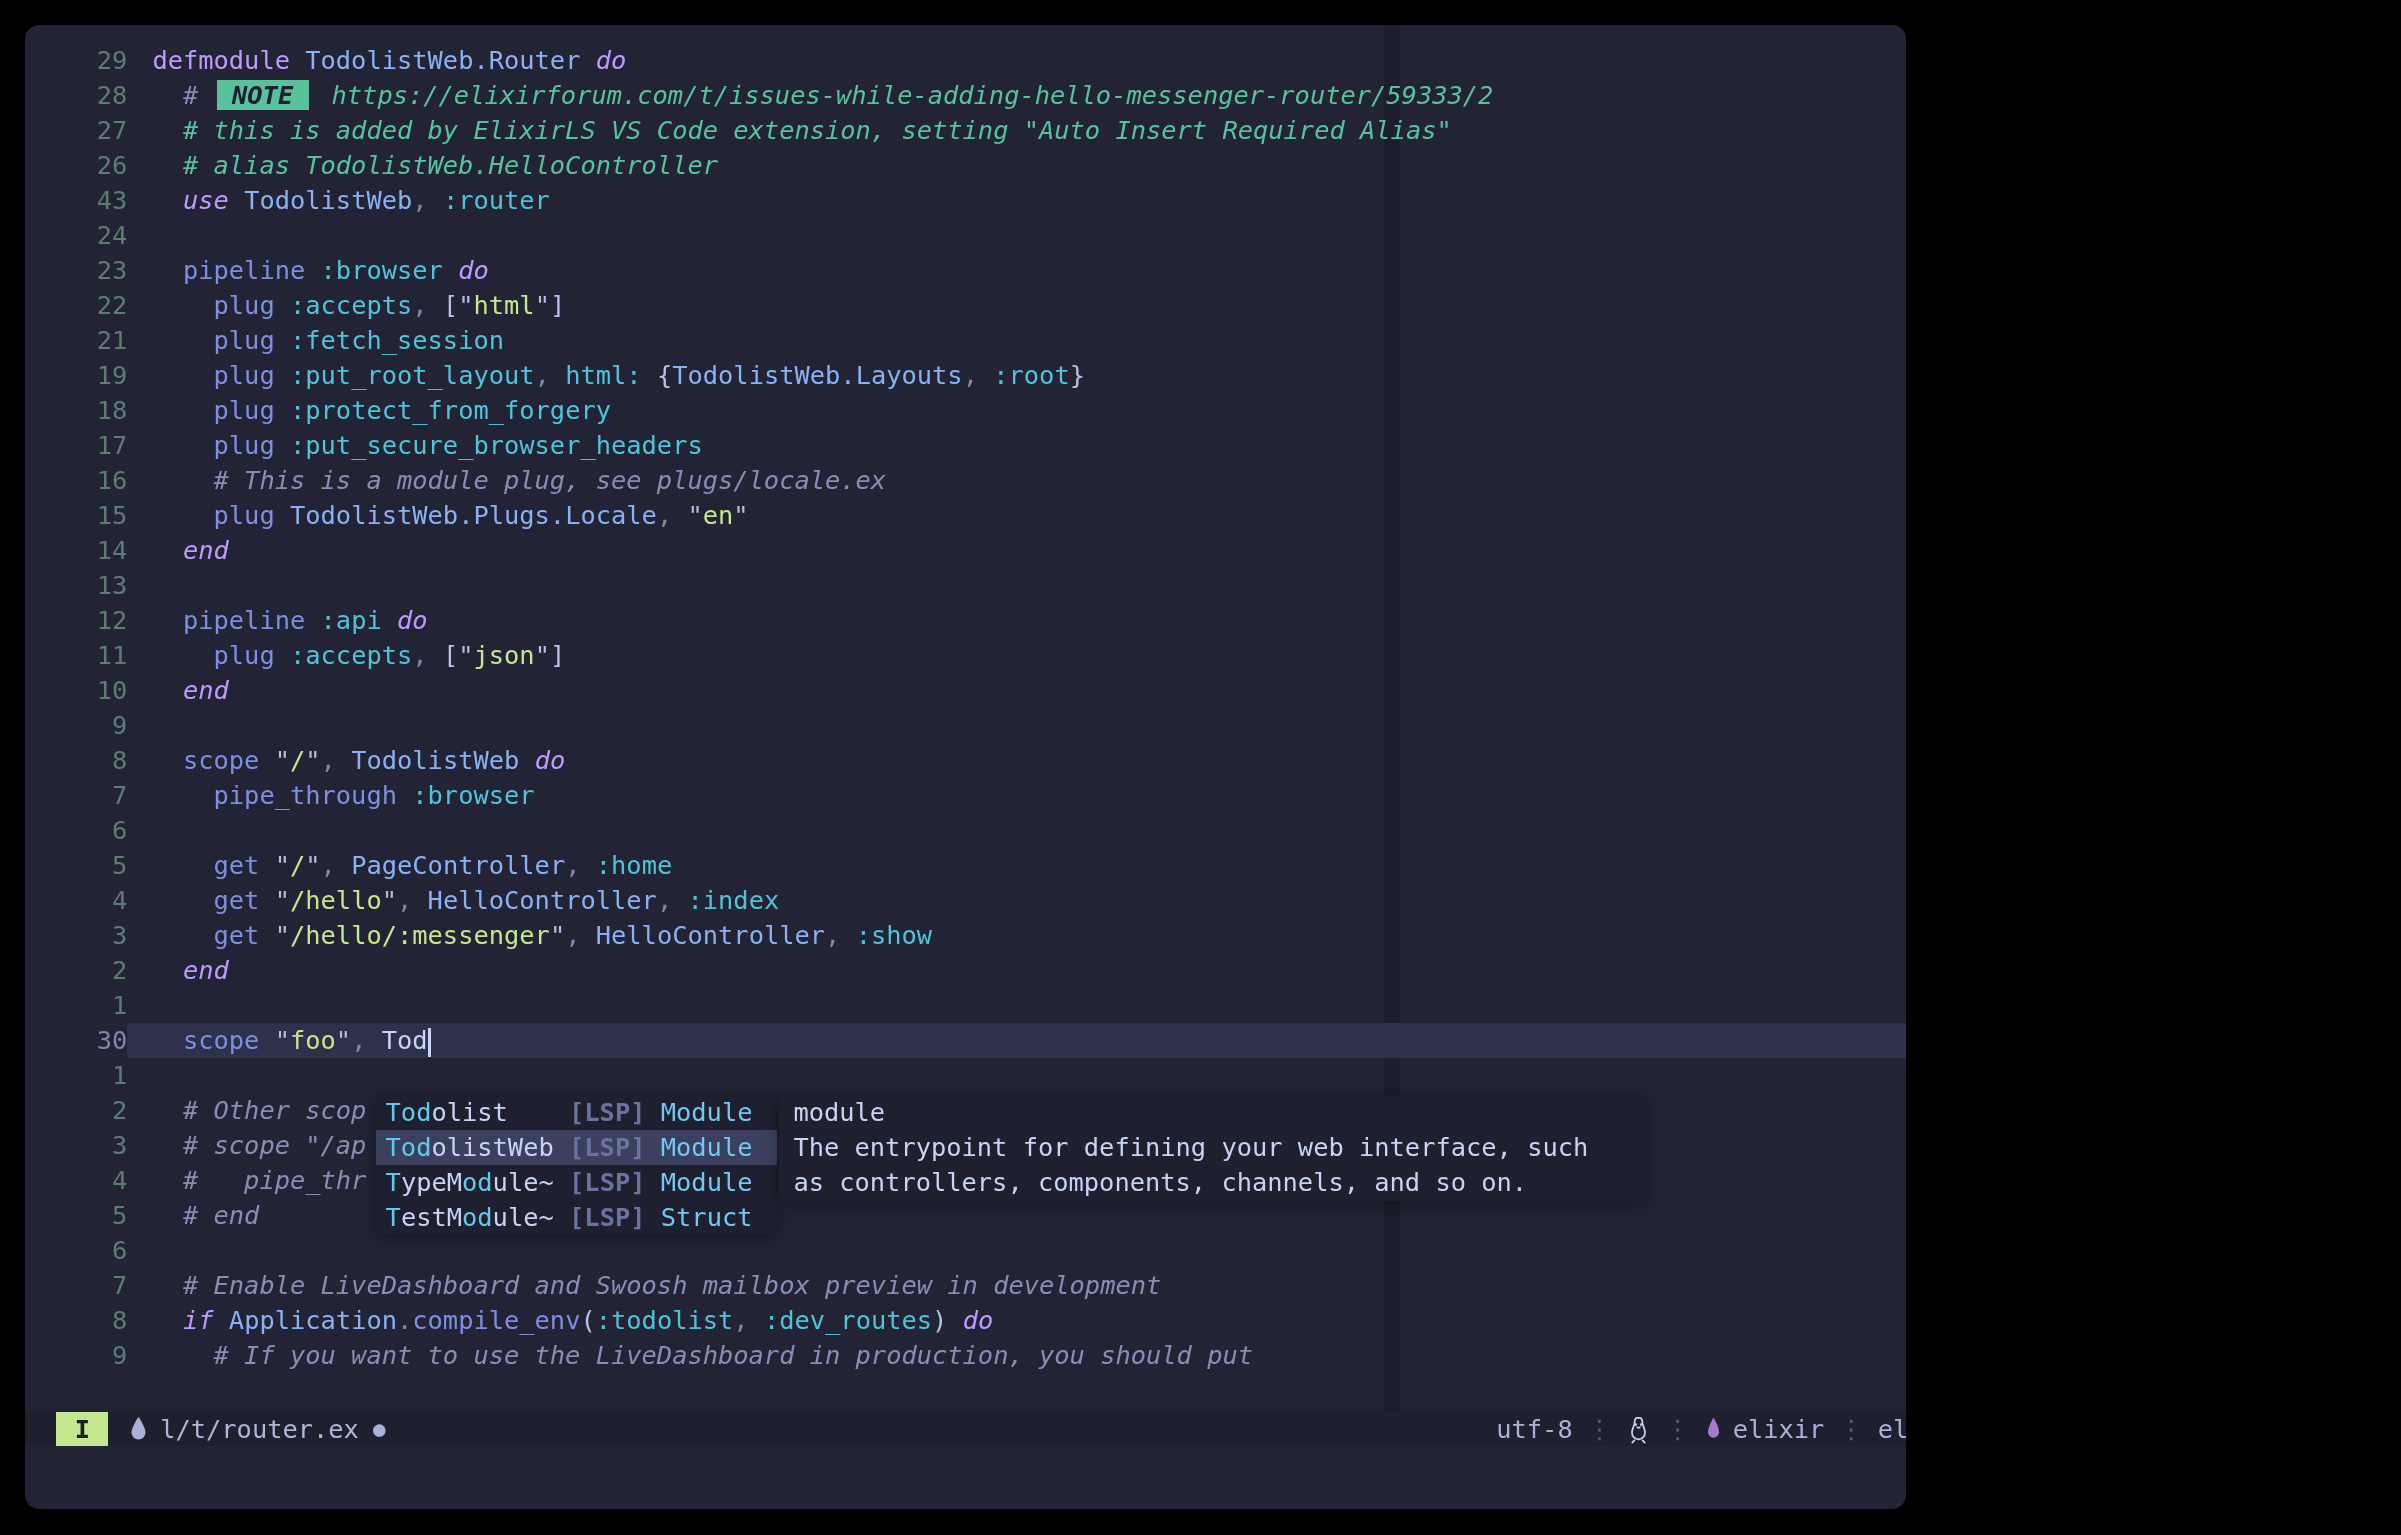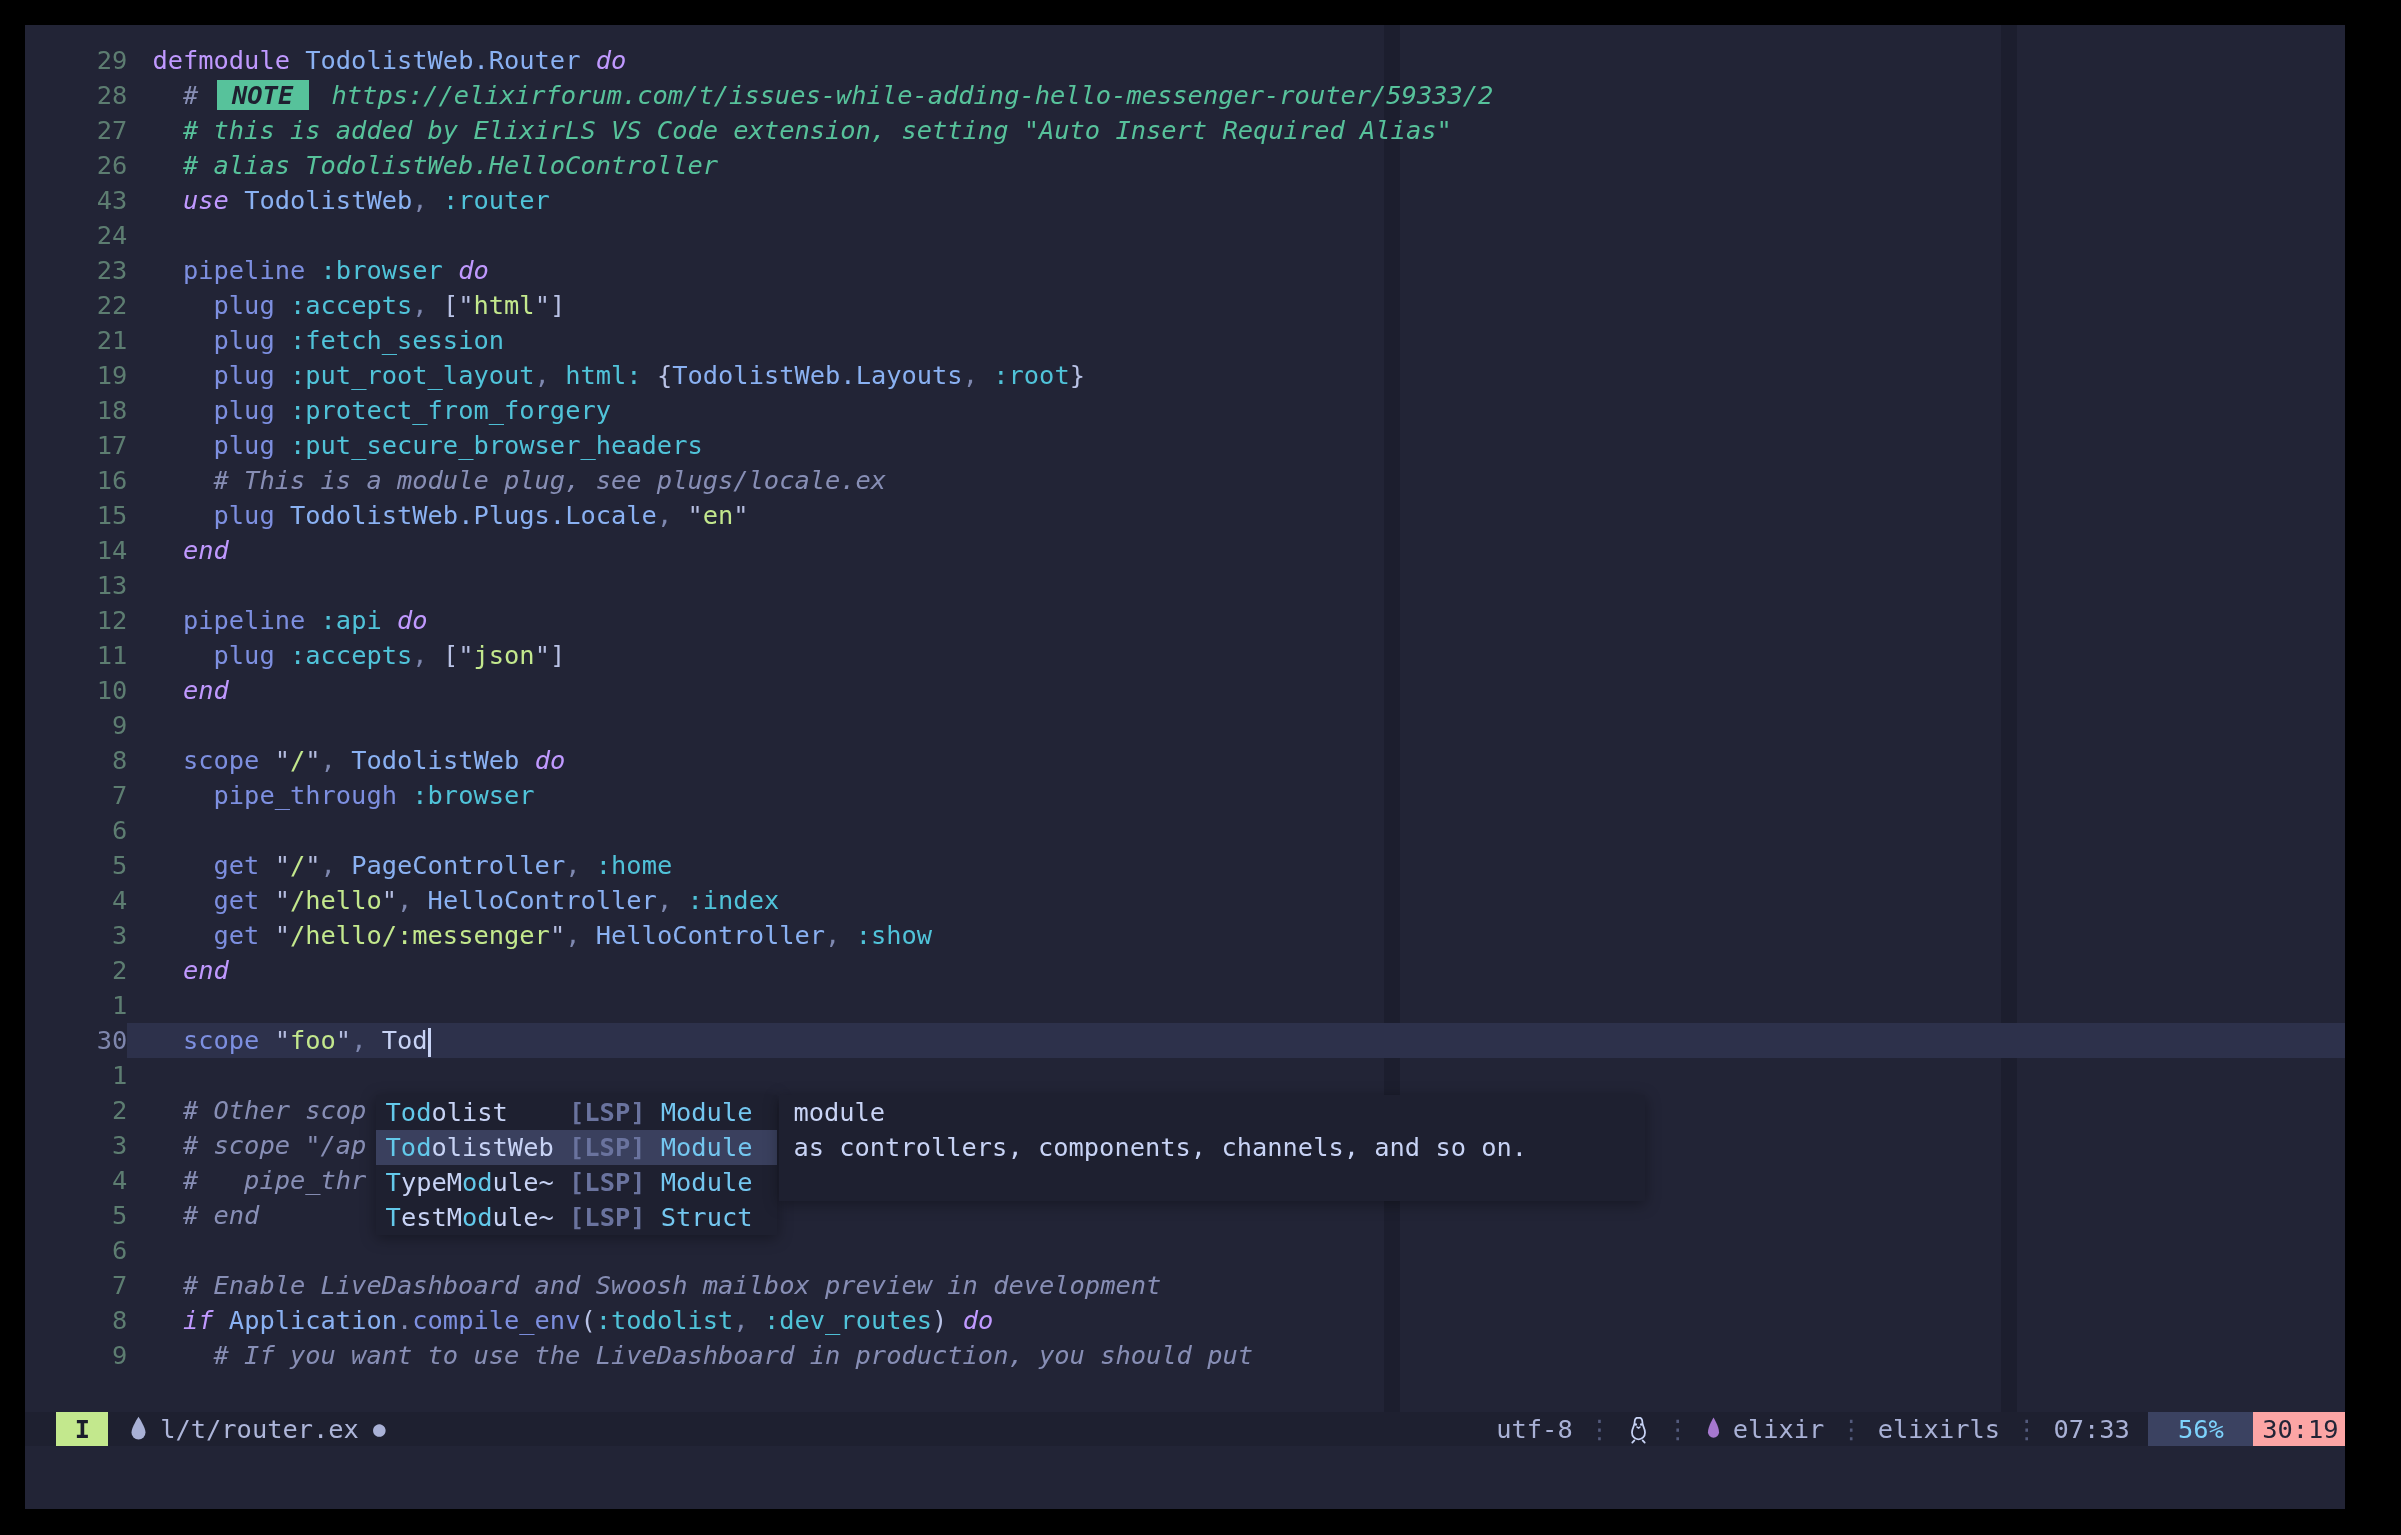--- a/index.html
+++ b/index.html
@@ -1,18 +1,18 @@
 <!DOCTYPE html>
 <html style="font-size:12.3px"><head>
 <meta charset="utf-8">
 <style>
   html,body{margin:0;padding:0;}
   body{width:2401px;height:1535px;background:#000;position:relative;
        font-family:"DejaVu Sans Mono",monospace;-webkit-font-smoothing:antialiased;}
-  .term{position:absolute;left:25.4px;top:25.4px;width:2320px;height:1484px;background:#222436;overflow:hidden;}
+  .term{position:absolute;left:25.4px;top:25.4px;width:1881px;height:1484px;background:#222436;overflow:hidden;border-radius:14px;}
   .colorcol{position:absolute;top:0;width:15.4px;height:1387px;background:#1c1e2e;z-index:0;}
   #colorcol-80{left:1359px;} #colorcol-120{left:1976px;}
   .scrollstrip{position:absolute;top:0;left:2321px;width:29px;height:1387px;background:#1d1f2f;z-index:0;}
   #editor{position:absolute;left:31px;top:17.7px;width:2290px;font-size:25.4px;line-height:35px;z-index:1;}
   .row{display:flex;height:35px;white-space:pre;}
   .gut{width:71px;text-align:right;color:#5d7d71;flex:none;}
   .row.curline .gut{color:#7e86ad;}
   .codetext{flex:1;padding-left:25px;}
   .codetext.cur{background:#2d314b;}
   .tok-kw{color:#c099ff;}
@@ -99,21 +99,21 @@
       <div class="row"><span class="gut">4</span><span class="codetext"><span class="tok-cm">  #   pipe_thr</span></span></div>
       <div class="row"><span class="gut">5</span><span class="codetext"><span class="tok-cm">  # end</span></span></div>
       <div class="row"><span class="gut">6</span><span class="codetext"></span></div>
       <div class="row"><span class="gut">7</span><span class="codetext"><span class="tok-cm">  # Enable LiveDashboard and Swoosh mailbox preview in development</span></span></div>
       <div class="row"><span class="gut">8</span><span class="codetext"><span class="tok-fg">  </span><span class="tok-kwi">if</span><span class="tok-fg"> </span><span class="tok-mod">Application</span><span class="tok-pun">.</span><span class="tok-fn">compile_env</span><span class="tok-br">(</span><span class="tok-atom">:todolist</span><span class="tok-pun">,</span><span class="tok-fg"> </span><span class="tok-atom">:dev_routes</span><span class="tok-br">)</span><span class="tok-fg"> </span><span class="tok-kwi">do</span></span></div>
       <div class="row"><span class="gut">9</span><span class="codetext"><span class="tok-cm">    # If you want to use the LiveDashboard in production, you should put</span></span></div>
     </div>
 
   <div id="popup"><div class="pm-row"><span class="pm-match">Tod</span><span class="pm-lbl">olist</span><span class="pm-lbl">    </span><span class="pm-tag">[LSP]</span><span class="pm-lbl"> </span><span class="pm-kind">Module</span></div><div class="pm-row sel"><span class="pm-match">Tod</span><span class="pm-lbl">olistWeb</span><span class="pm-lbl"> </span><span class="pm-tag">[LSP]</span><span class="pm-lbl"> </span><span class="pm-kind">Module</span></div><div class="pm-row"><span class="pm-match">T</span><span class="pm-lbl">ypeM</span><span class="pm-match">od</span><span class="pm-lbl">ule~</span><span class="pm-lbl"> </span><span class="pm-tag">[LSP]</span><span class="pm-lbl"> </span><span class="pm-kind">Module</span></div><div class="pm-row"><span class="pm-match">T</span><span class="pm-lbl">estM</span><span class="pm-match">od</span><span class="pm-lbl">ule~</span><span class="pm-lbl"> </span><span class="pm-tag">[LSP]</span><span class="pm-lbl"> </span><span class="pm-kind">Struct</span></div></div>
 
-  <div id="docfloat"><div>module</div><div>as controllers, components, channels, and so on.</div></div>
+  <div id="docfloat"><div>module</div><div>The entrypoint for defining your web interface, such</div><div>as controllers, components, channels, and so on.</div></div>
 
   <div id="statusline">
     <div class="mode">I</div>
     <div class="fileicon">
       <svg width="21" height="28" viewBox="0 0 24 32">
         <path d="M12 2 C12 2 4 14 4 20 a8 8 0 0 0 16 0 C20 14 12 2 12 2 Z" fill="#a9b1d6"></path>
       </svg>
     </div>
     <div class="fname">l/t/router.ex</div>
     <div class="mdot">●</div>

